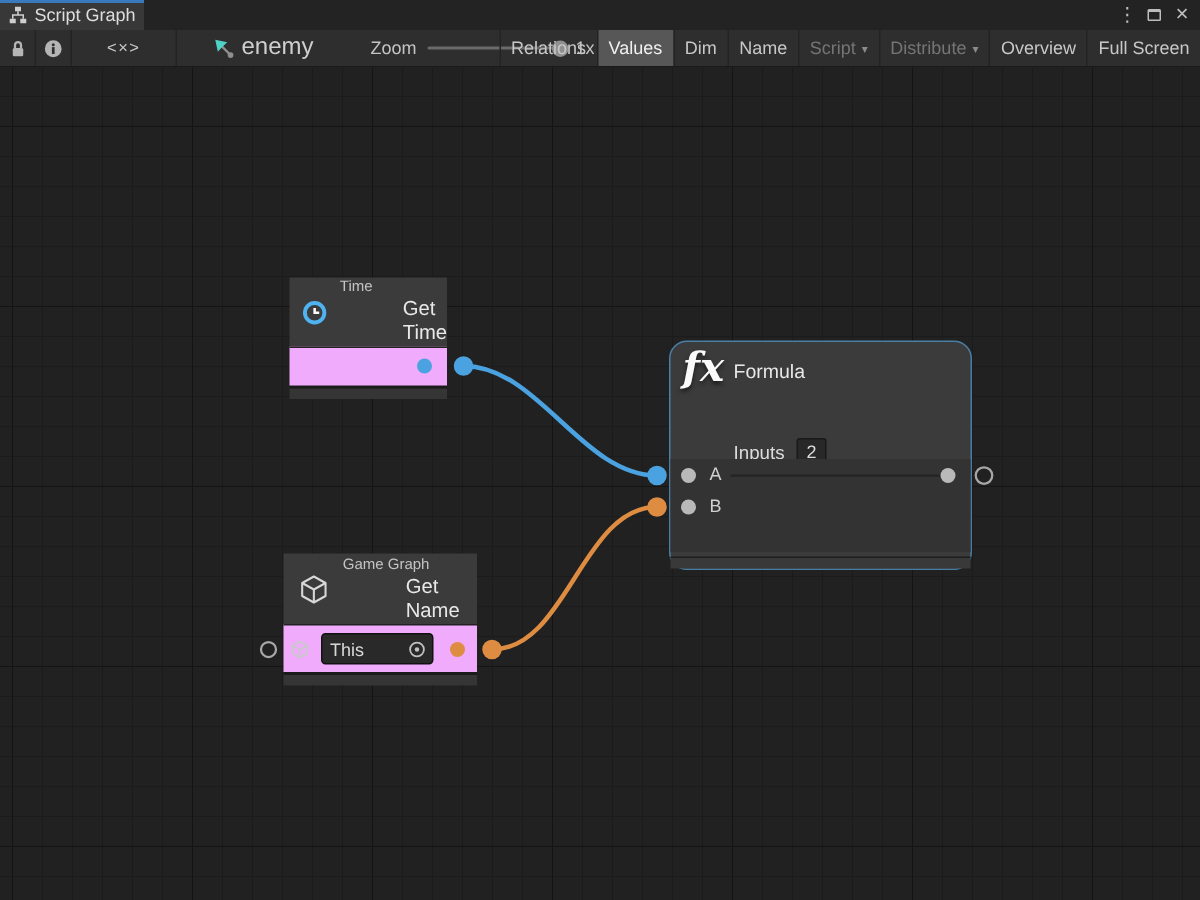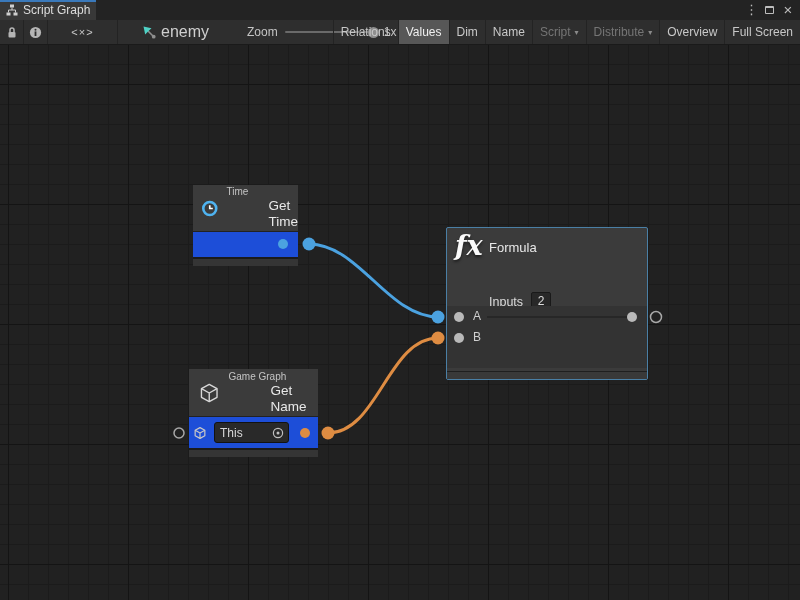--- a/index.html
+++ b/index.html
@@ -39,31 +39,31 @@
       linear-gradient(to right,#1b1b1b 1px,transparent 1px),
       linear-gradient(to bottom,#1b1b1b 1px,transparent 1px);
     background-size:120px 120px,120px 120px,20px 20px,20px 20px;
     background-position:8px 0,0 39px,8px 0,0 19px;}
 
   
   .node{position:absolute;z-index:2;}
   .node-header{background:#3b3b3b;display:flex;align-items:center;}
   .node-cat{font-size:10px;color:#c4c4c4;line-height:12px;}
   .node-title{font-size:13.5px;color:#e8e8e8;line-height:16px;margin-left:42px;}
-  .node-body{background:#1d4ed8;border-top:1px solid #222;position:relative;}
+  .node-body{background:#f0abfc;border-top:1px solid #222;position:relative;}
   .node-footer{background:#353535;border-top:2px solid #1b1b1b;}
 
   
   #node-time{left:193px;top:185px;width:105px;}
   #node-time .node-header{height:46px;padding-left:8px;gap:8px;}
   #node-time .node-body{height:26px;}
   #node-time .node-footer{height:9px;}
 
   
-  #node-formula{left:446px;top:227px;width:202px;height:153px;border:1.5px solid #4a7fa5;border-radius:2px;background:#3b3b3b;}
+  #node-formula{left:446px;top:227px;width:202px;height:153px;border:1.5px solid #4a7fa5;border-radius:12px;background:#3b3b3b;}
   .fx-glyph{position:absolute;left:8px;top:2px;font-family:"DejaVu Serif",serif;font-style:italic;font-weight:bold;font-size:27px;color:#fafafa;text-shadow:0 2px 3px rgba(0,0,0,.55);}
   .fx-title{position:absolute;left:42px;top:12px;font-size:13px;color:#e8e8e8;}
   .fx-expr{position:absolute;left:40px;top:29px;width:153px;height:34px;background:#282828;border:1px solid #191919;border-radius:3px;padding:2px 6px;font-size:12px;line-height:15px;color:#dcdcdc;}
   .fx-inputs-label{position:absolute;left:42px;top:67px;font-size:12.5px;color:#dcdcdc;}
   .fx-inputs-count{position:absolute;left:84px;top:64px;width:20px;height:18px;background:#282828;border:1px solid #191919;border-radius:2px;color:#dcdcdc;font-size:12px;text-align:center;line-height:17px;}
   .fx-body{position:absolute;left:0;right:0;top:78px;height:62px;background:#333333;}
   .fx-portlabel{position:absolute;font-size:12px;color:#cfcfcf;}
   .fx-footer{position:absolute;left:0;right:0;bottom:0;height:8px;background:#393939;border-top:1.5px solid #1f1f1f;}
 
   

